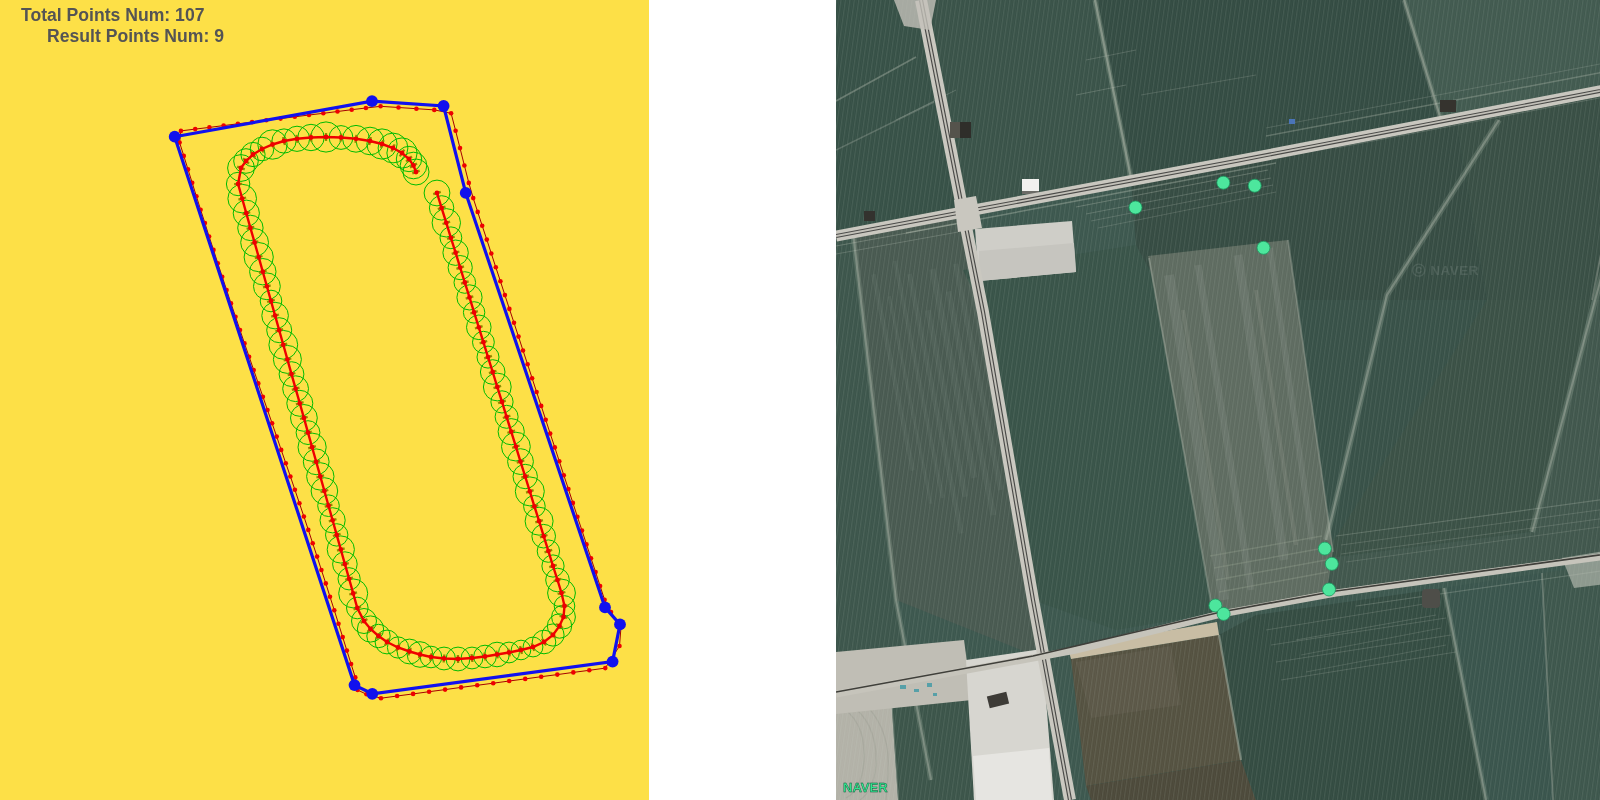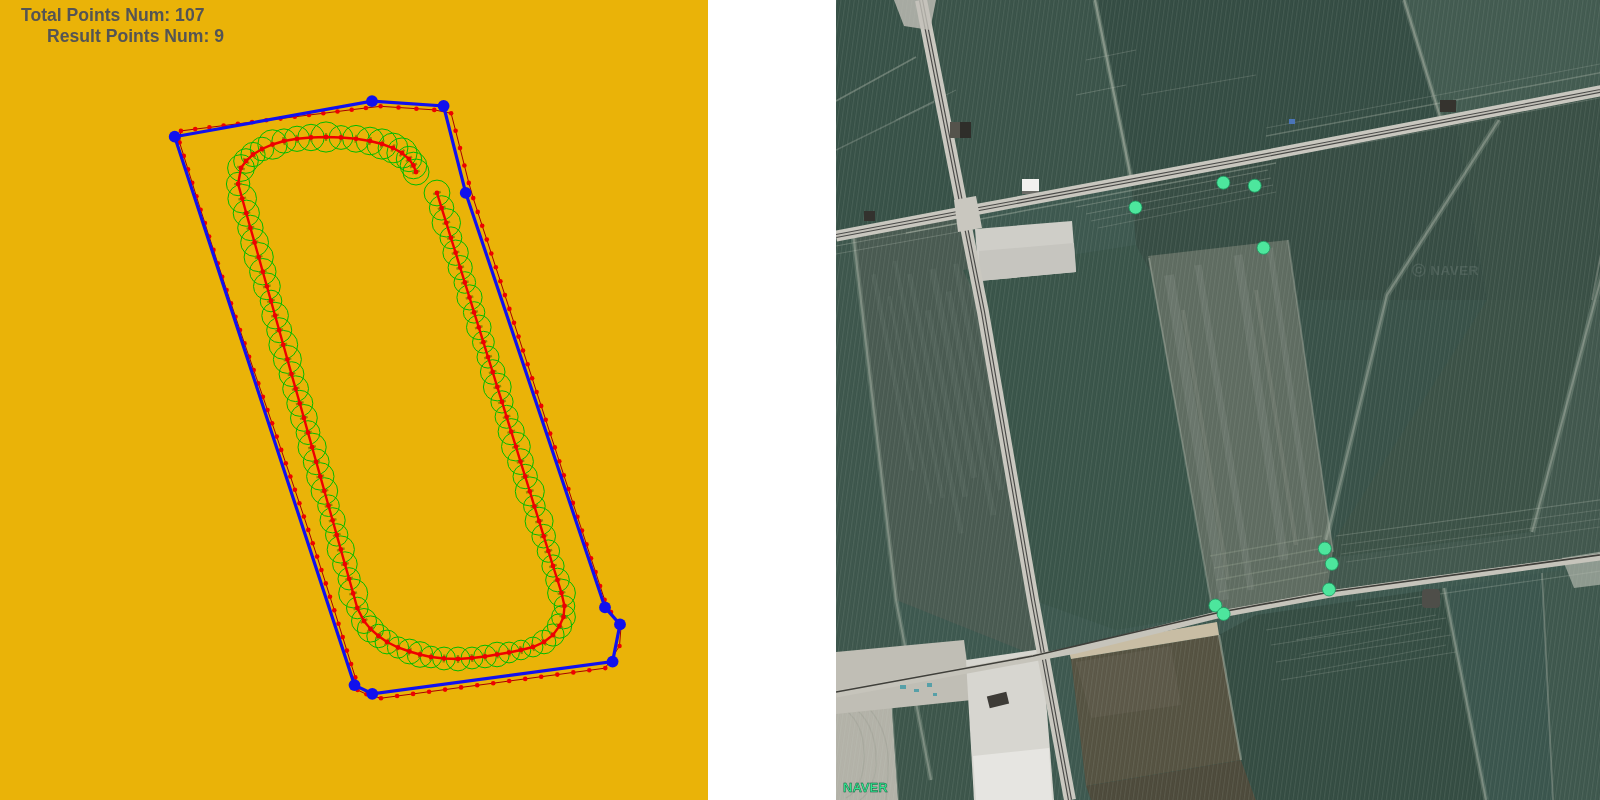--- a/index.html
+++ b/index.html
@@ -1,18 +1,18 @@
 <!DOCTYPE html>
 <html><head>
 <meta charset="utf-8">
 <style>
 html,body{margin:0;padding:0;width:1600px;height:800px;overflow:hidden;background:#fff;
 font-family:"Liberation Sans",sans-serif;}
 #wrap{position:relative;width:1600px;height:800px;}
-#plot{position:absolute;left:0;top:0;width:708px;height:800px;background:#eab308;}
+#plot{position:absolute;left:0;top:0;width:649px;height:800px;background:#fde047;}
 #sat{position:absolute;left:800px;top:0;width:800px;height:568px;padding-left:36px;}
 .lbl{position:absolute;color:#545454;font-weight:bold;font-size:17.6px;letter-spacing:0px;white-space:pre;}
 </style>
 </head>
 <body>
 <div id="wrap">
 
 <div id="plot">
 
 <div class="lbl" style="left:21px;top:5px;">Total Points Num: 107</div>

